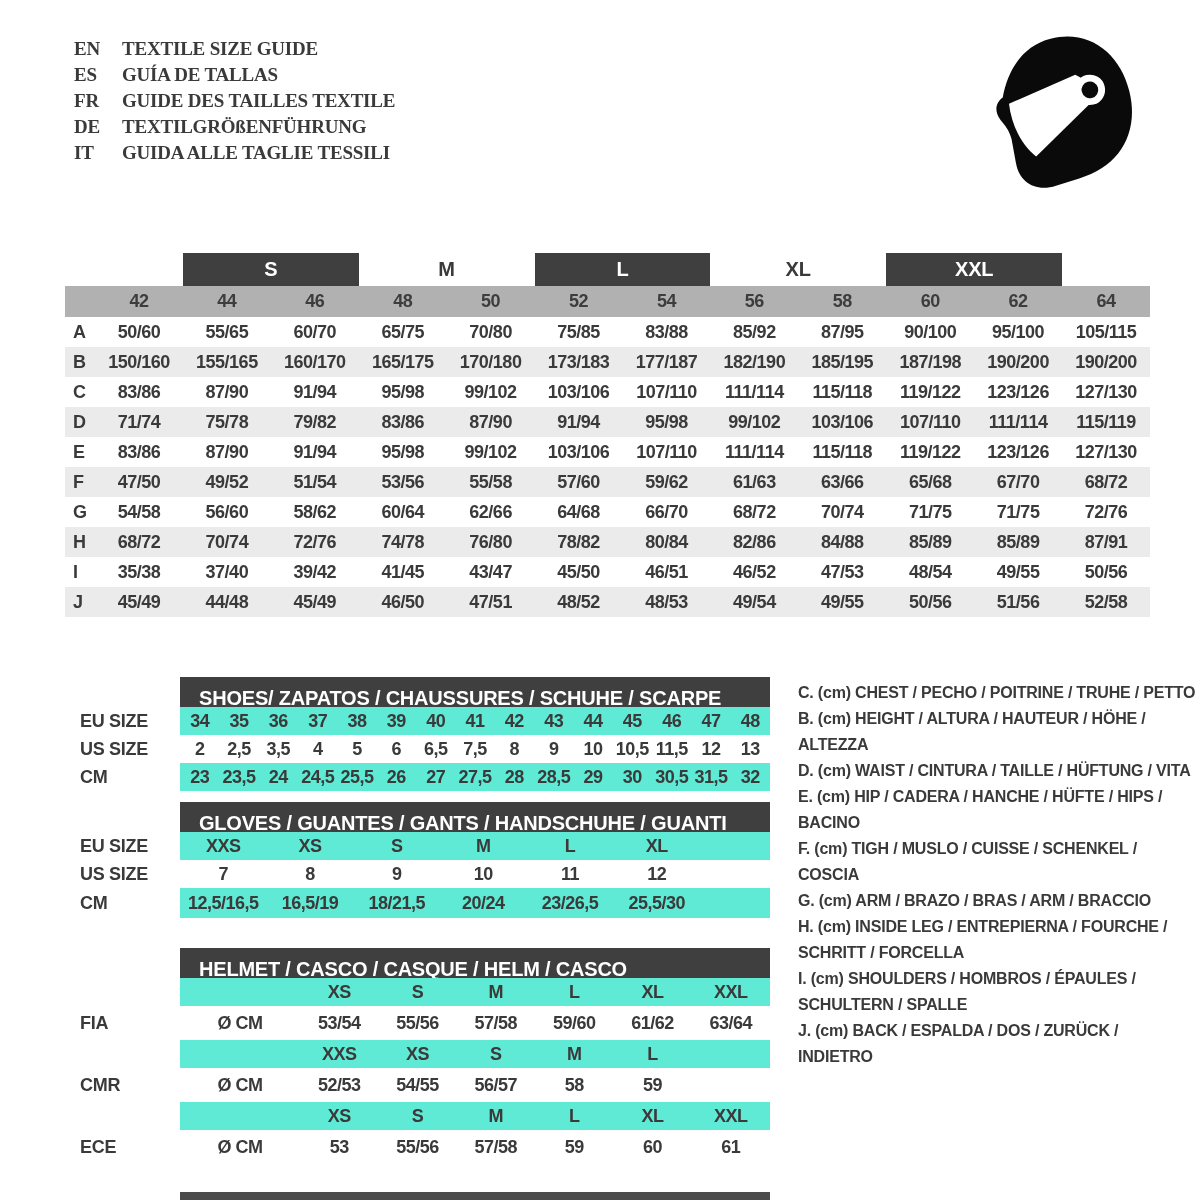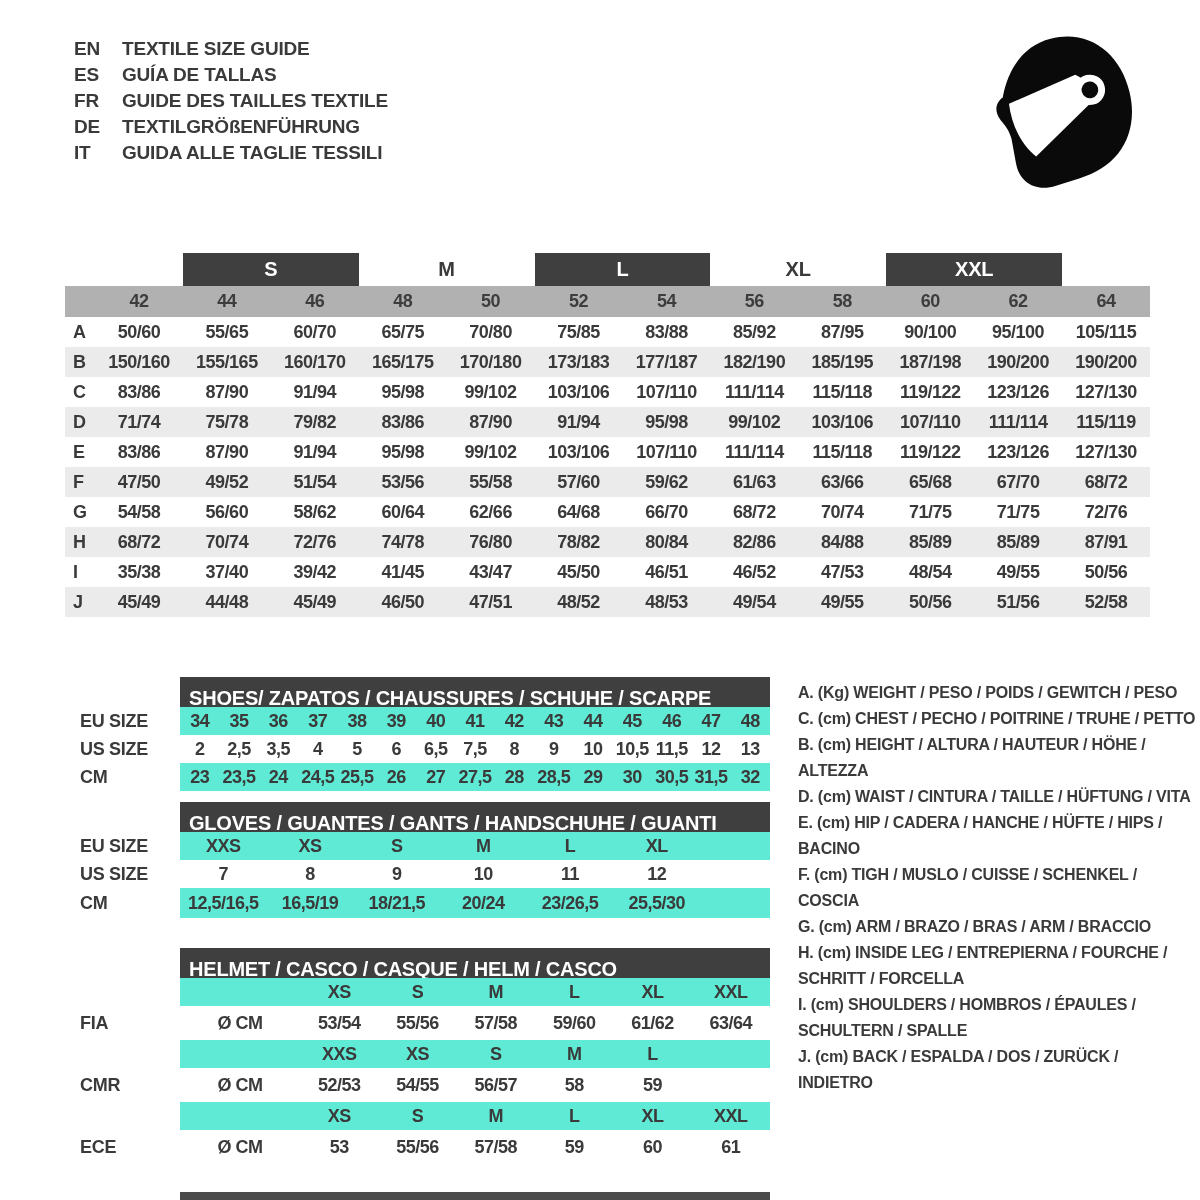--- a/index.html
+++ b/index.html
@@ -1,21 +1,21 @@
 <!DOCTYPE html>
 <html><head>
 <meta charset="utf-8">
 <style>
   * { margin:0; padding:0; box-sizing:border-box; }
   html,body { background:#fff; }
   body { width:1200px; height:1200px; font-family:"Liberation Sans", sans-serif; color:#3a3a3a; }
   .page { position:relative; width:1200px; height:1200px; background:#fff; overflow:hidden; }
 
   
-  .langs { position:absolute; left:74px; top:36px; }
+  .langs { position:absolute; left:74px; top:36px;font-family:Liberation Serif, serif; }
   .lang-row { display:flex; font-size:19px; font-weight:700; line-height:26px; letter-spacing:-0.2px; }
   .lang-code { width:48px; flex:0 0 48px; }
 
   
   .helmet-svg { position:absolute; left:975px; top:22px; width:182px; height:182px; }
 
   
   .main-table { position:absolute; left:65px; top:253px; width:1085px; font-weight:700; }
   .grid13 { display:grid; grid-template-columns:30px repeat(12,1fr); }
   .size-row { height:33px; }
@@ -23,21 +23,21 @@
   .size-plain { display:flex; align-items:center; justify-content:center; font-size:20px; color:#3a3a3a; }
   .num-row { height:31px; background:#b1b1b1; }
   .num-row .cell { color:#3d3d3d; }
   .trow { height:30px; }
   .trow.alt { background:#ebebeb; }
   .cell { display:flex; align-items:center; justify-content:center; font-size:18px; letter-spacing:-0.5px; white-space:nowrap; }
   .letter { display:flex; align-items:center; padding-left:8px; font-size:18px; }
 
   
   .bar { position:absolute; left:180px; width:590px; height:42px; background:#3f3f3f; color:#fff;
-         display:flex; align-items:center; padding-left:9px; font-size:20px; font-weight:700; letter-spacing:-0.2px; white-space:nowrap; }
+         display:flex; align-items:center; padding-left:19px; font-size:20px; font-weight:700; letter-spacing:-0.2px; white-space:nowrap; }
   .side-label { position:absolute; left:80px; font-size:18px; font-weight:700; display:flex; align-items:center; letter-spacing:-0.3px; }
   .vals { position:absolute; left:180px; width:590px; display:grid; font-weight:700; }
   .h28 { height:28px; } .h30 { height:30px; } .h34 { height:34px; }
   .grid15 { grid-template-columns:repeat(15,1fr); }
   .grid6  { grid-template-columns:repeat(6,1fr); padding-right:70px; }
   .grid-helm { grid-template-columns:120px repeat(6,1fr); }
   .stripe-bg { background:#5eead4; }
 
   
   .legend { position:absolute; left:798px; top:680px; width:398px; }
@@ -263,21 +263,20 @@
   </div>
   <div class="side-label h34" style="top:1130px">ECE</div>
   <div class="vals grid-helm h34" style="top:1130px">
     <div class="cell">Ø CM</div>
     <div style="display:contents"><div class="cell">53</div><div class="cell">55/56</div><div class="cell">57/58</div><div class="cell">59</div><div class="cell">60</div><div class="cell">61</div></div>
   </div>
 
   <div class="legend">
     <div>
 
-    <div class="legend-item">A. (Kg) WEIGHT / PESO / POIDS / GEWITCH / PESO</div>
         <div class="legend-item">C. (cm) CHEST / PECHO / POITRINE / TRUHE / PETTO</div>
         <div class="legend-item">B. (cm) HEIGHT / ALTURA / HAUTEUR / HÖHE / ALTEZZA</div>
         <div class="legend-item">D. (cm) WAIST / CINTURA / TAILLE / HÜFTUNG / VITA</div>
         <div class="legend-item">E. (cm) HIP / CADERA / HANCHE / HÜFTE / HIPS / BACINO</div>
         <div class="legend-item">F. (cm) TIGH / MUSLO / CUISSE / SCHENKEL / COSCIA</div>
         <div class="legend-item">G. (cm) ARM / BRAZO / BRAS / ARM / BRACCIO</div>
         <div class="legend-item">H. (cm) INSIDE LEG / ENTREPIERNA / FOURCHE / SCHRITT / FORCELLA</div>
         <div class="legend-item">I. (cm) SHOULDERS / HOMBROS / ÉPAULES / SCHULTERN / SPALLE</div>
         <div class="legend-item">J. (cm) BACK / ESPALDA / DOS / ZURÜCK / INDIETRO</div>
       </div>

